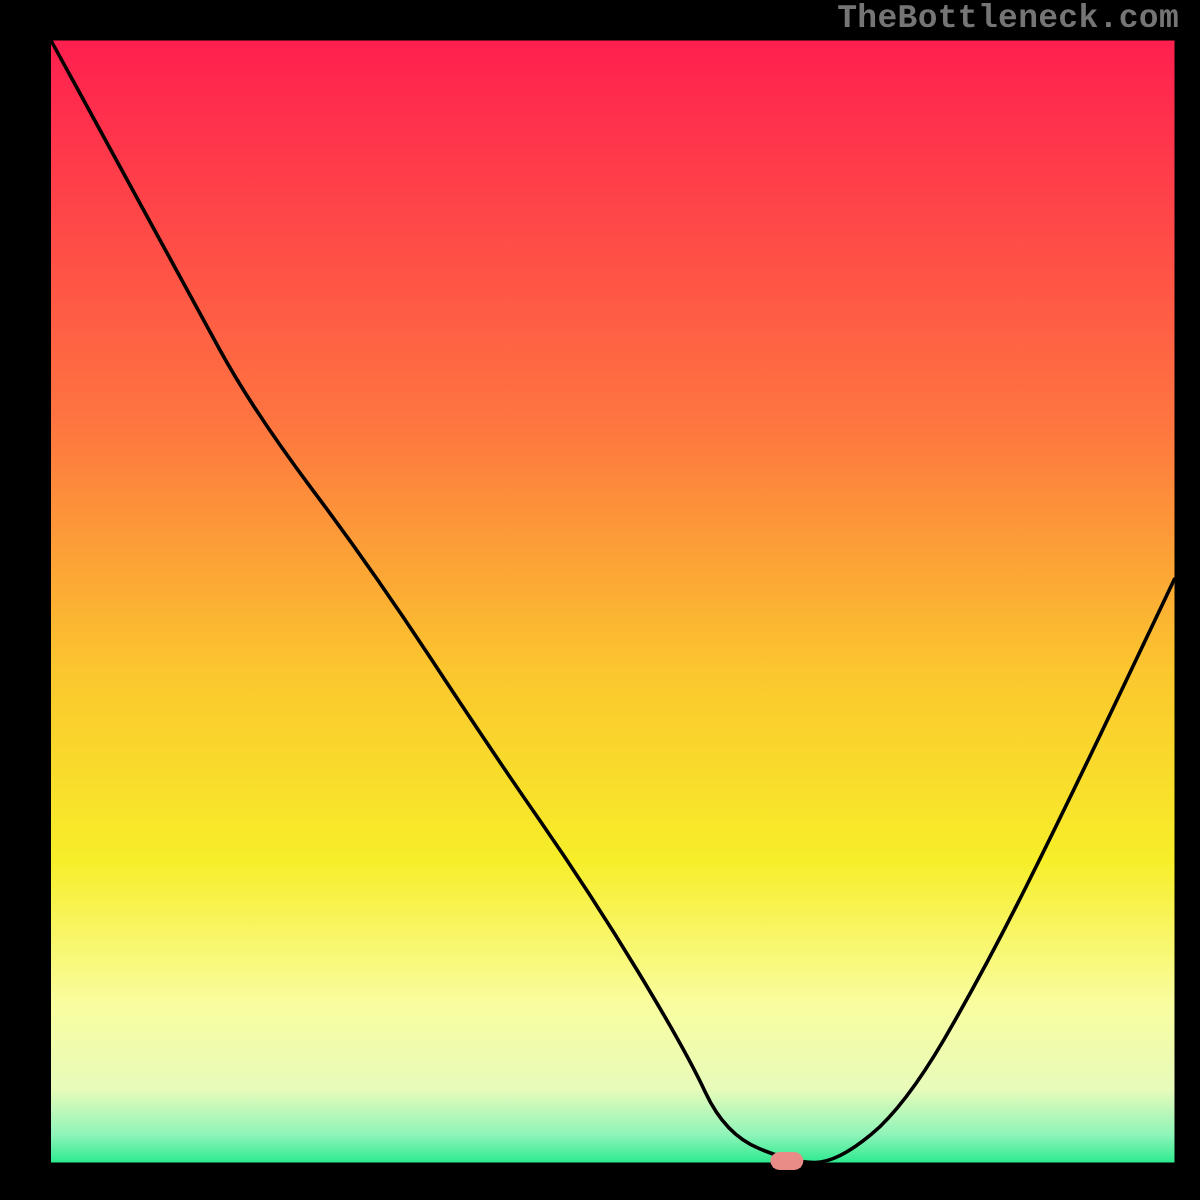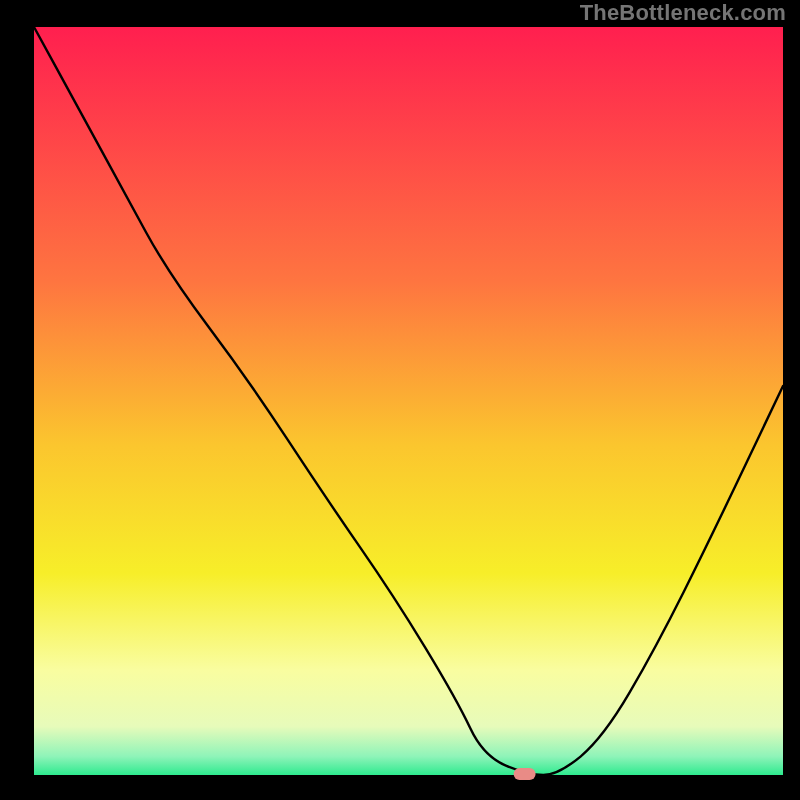--- a/index.html
+++ b/index.html
@@ -17,21 +17,21 @@
   }
   svg {
     position: absolute;
     top: 0;
     left: 0;
   }
   .watermark {
     position: absolute;
     top: 0;
     right: 14px;
-    font-family: Liberation Sans, sans-serif;
+    font-family: Liberation Mono, monospace;
     font-size: 22px;
     font-weight: 600;
     color: #757575;
     letter-spacing: 0.2px;
     user-select: none;
   }
 </style>
 </head>
 <body>
 

